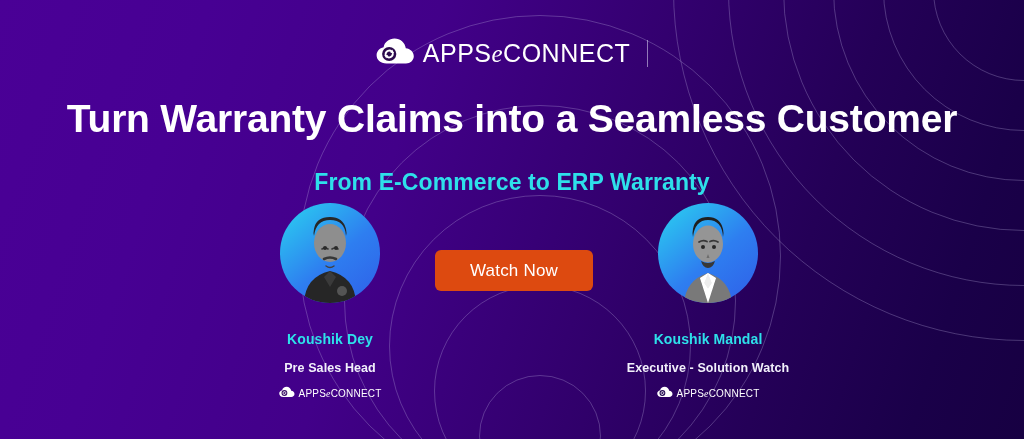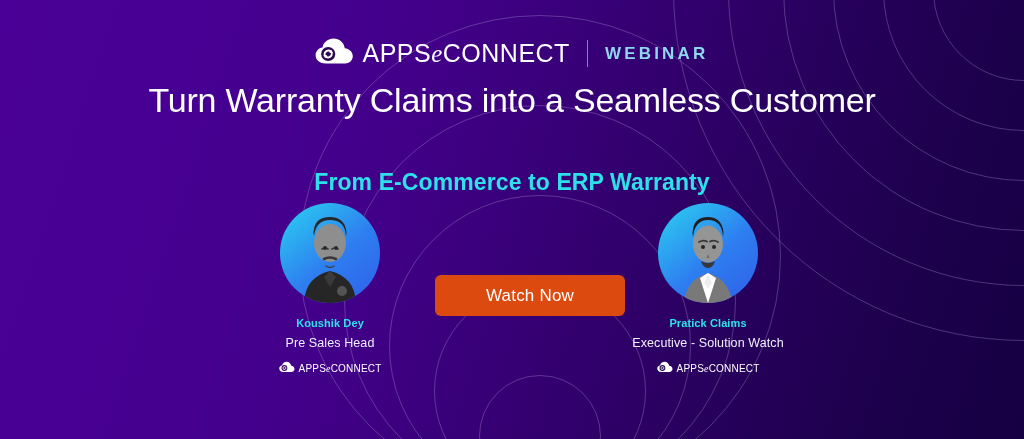--- a/index.html
+++ b/index.html
@@ -75,27 +75,27 @@
   #webinar-label {
     color: #8fd6f0;
     font-size: 17px;
     font-weight: bold;
     letter-spacing: 3.2px;
   }
 
   
   #headline {
     position: absolute;
-    top: 79px;
+    top: 94px;
     left: 62px;
     width: 900px;
     text-align: center;
     color: #ffffff;
-    font-size: 34px;
-    font-weight: normal;
+    font-size: 39px;
+    font-weight: bold;
     line-height: 1.26;
     letter-spacing: -0.2px;
   }
   #subtitle {
     position: absolute;
     top: 169px;
     left: 62px;
     width: 900px;
     text-align: center;
     color: #2ee0ea;
@@ -124,31 +124,31 @@
   }
   .avatar-figure {
     position: absolute;
     left: 0;
     bottom: 0;
     width: 100%;
     height: 100%;
     filter: grayscale(1) contrast(1.05);
   }
   .speaker-name {
+    margin-top: 28px;
+    color: #2ee0ea;
+    font-size: 14px;
+    font-weight: bold;
+    letter-spacing: 0.1px;
+  }
+  .speaker-role {
     margin-top: 14px;
-    color: #2ee0ea;
-    font-size: 11px;
-    font-weight: bold;
-    letter-spacing: 0.1px;
-  }
-  .speaker-role {
-    margin-top: 7px;
     color: #f2f0fb;
     font-size: 12.5px;
-    font-weight: normal;
+    font-weight: bold;
     letter-spacing: 0.1px;
   }
   .speaker-brand {
     margin-top: 9px;
     display: flex;
     align-items: center;
     justify-content: center;
     gap: 4px;
   }
   .speaker-brand .brand-word-sm {
@@ -159,32 +159,31 @@
   .speaker-brand .brand-word-sm .brand-e {
     font-family: "Liberation Serif", serif;
     font-style: italic;
   }
 
   
   #watch-now-button {
     position: absolute;
     left: 435px;
     top: 250px;
-    width: 190px;
+    width: 158px;
     height: 41px;
     background: #dd4a10;
     border: none;
     border-radius: 6px;
     color: #ffffff;
     font-family: "Liberation Sans", sans-serif;
     font-size: 17px;
     font-weight: normal;
     cursor: pointer;
     letter-spacing: 0.2px;
-    margin-top: 25px;
   }
 </style>
 </head>
 <body>
 
 <div id="banner">
 
   <div class="arc-layer" id="arcs-top-right">
     <div class="arc" style="left:320px; top:-10px; width:180px;  height:180px;"></div>
     <div class="arc" style="left:320px; top:-10px; width:280px;  height:280px;"></div>
@@ -209,21 +208,20 @@
           <path d="M10.5 25.5 C4.3 25.5 0.6 21.6 0.6 17.2 C0.6 13.2 3.6 9.9 7.6 9.2 C8.6 4.1 13.1 0.6 18.5 0.6 C24.3 0.6 29.1 4.8 29.8 10.3 C34.3 10.7 37.8 14.2 37.8 18.3 C37.8 22.4 34.3 25.5 30.0 25.5 Z" fill="#ffffff"></path>
           <circle cx="13.2" cy="16.0" r="7.1" fill="#2b0a4d"></circle>
           <path d="M9.6 16.2 a3.7 3.7 0 0 1 6.3 -2.6 l1.1 1.1 M16.8 15.8 a3.7 3.7 0 0 1 -6.3 2.6 l-1.1 -1.1" fill="none" stroke="#ffffff" stroke-width="1.9" stroke-linecap="round"></path>
           <path d="M16.4 11.6 l1.0 3.1 l-3.1 0.2 Z" fill="#ffffff"></path>
           <path d="M10.0 20.4 l-1.0 -3.1 l3.1 -0.2 Z" fill="#ffffff"></path>
         </svg>
       </span>
       <span class="brand-word"><span>APPS</span><span class="brand-e">e</span><span>CONNECT</span></span>
     </div>
     <div id="logo-divider"></div>
-    <div id="webinar-label">WEBINAR</div>
   </div>
 
   <div id="headline">
     <div>Turn Warranty Claims into a Seamless Customer</div>
   </div>
 
   <div id="subtitle">From E-Commerce to ERP Warranty</div>
 
   <div class="speaker" id="speaker-left">
     <div class="avatar">
@@ -262,21 +260,21 @@
         <ellipse cx="45" cy="44" rx="2" ry="2.1" fill="#2b2b2b"></ellipse>
         <ellipse cx="56" cy="44" rx="2" ry="2.1" fill="#2b2b2b"></ellipse>
         <path d="M41 39 q4 -2.5 8 -0.5 M52 38.5 q4 -2 8 0.5" stroke="#3a3a3a" stroke-width="1.7" fill="none" stroke-linecap="round"></path>
         <path d="M43 58 q7 4 14 0 q-2 7 -7 7 q-5 0 -7 -7 Z" fill="#3a3a3a"></path>
         <path d="M50 51 l-1.5 4 l3 0 Z" fill="#6e6e6e"></path>
         <path d="M26 100 q2 -23 24 -30 q22 7 24 30 Z" fill="#7a7a72"></path>
         <path d="M50 70 l-8 5 l8 25 l8 -25 Z" fill="#ffffff"></path>
         <path d="M50 70 l-4 10 l4 6 l4 -6 Z" fill="#e8e8e8"></path>
       </svg>
     </div>
-    <div class="speaker-name">Pratick Claims</div>
+    <div class="speaker-name">Koushik Mandal</div>
     <div class="speaker-role">Executive - Solution Watch</div>
     <div class="speaker-brand">
       <span>
         <svg width="16" height="12" viewBox="0 0 39 27">
           <path d="M10.5 25.5 C4.3 25.5 0.6 21.6 0.6 17.2 C0.6 13.2 3.6 9.9 7.6 9.2 C8.6 4.1 13.1 0.6 18.5 0.6 C24.3 0.6 29.1 4.8 29.8 10.3 C34.3 10.7 37.8 14.2 37.8 18.3 C37.8 22.4 34.3 25.5 30.0 25.5 Z" fill="#ffffff"></path>
           <circle cx="13.2" cy="16.0" r="7.1" fill="#230a52"></circle>
           <path d="M9.6 16.2 a3.7 3.7 0 0 1 6.3 -2.6 M16.8 15.8 a3.7 3.7 0 0 1 -6.3 2.6" fill="none" stroke="#ffffff" stroke-width="2.2" stroke-linecap="round"></path>
         </svg>
       </span>
       <span class="brand-word-sm"><span>APPS</span><span class="brand-e">e</span><span>CONNECT</span></span>

